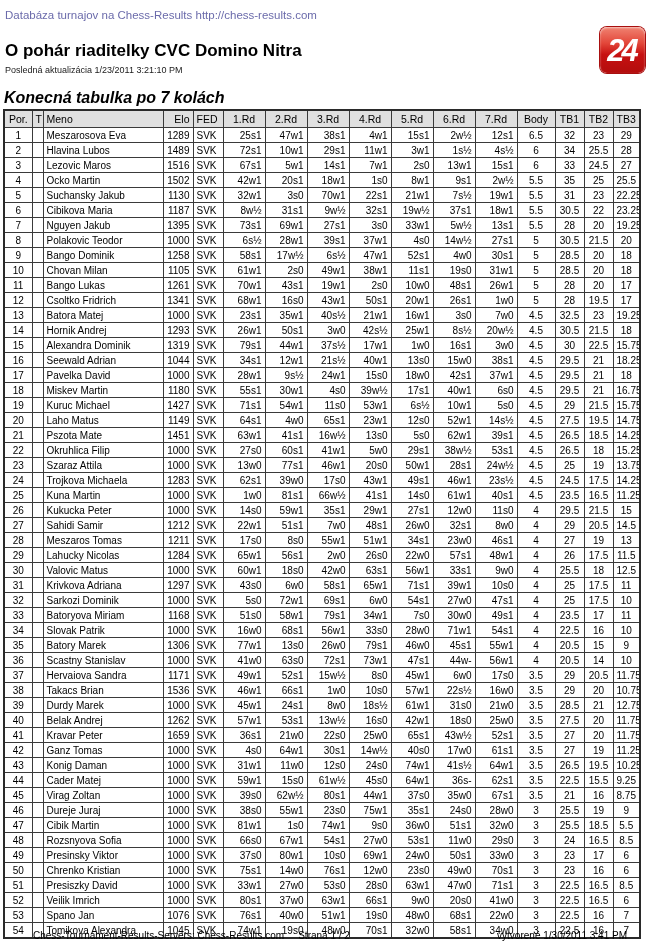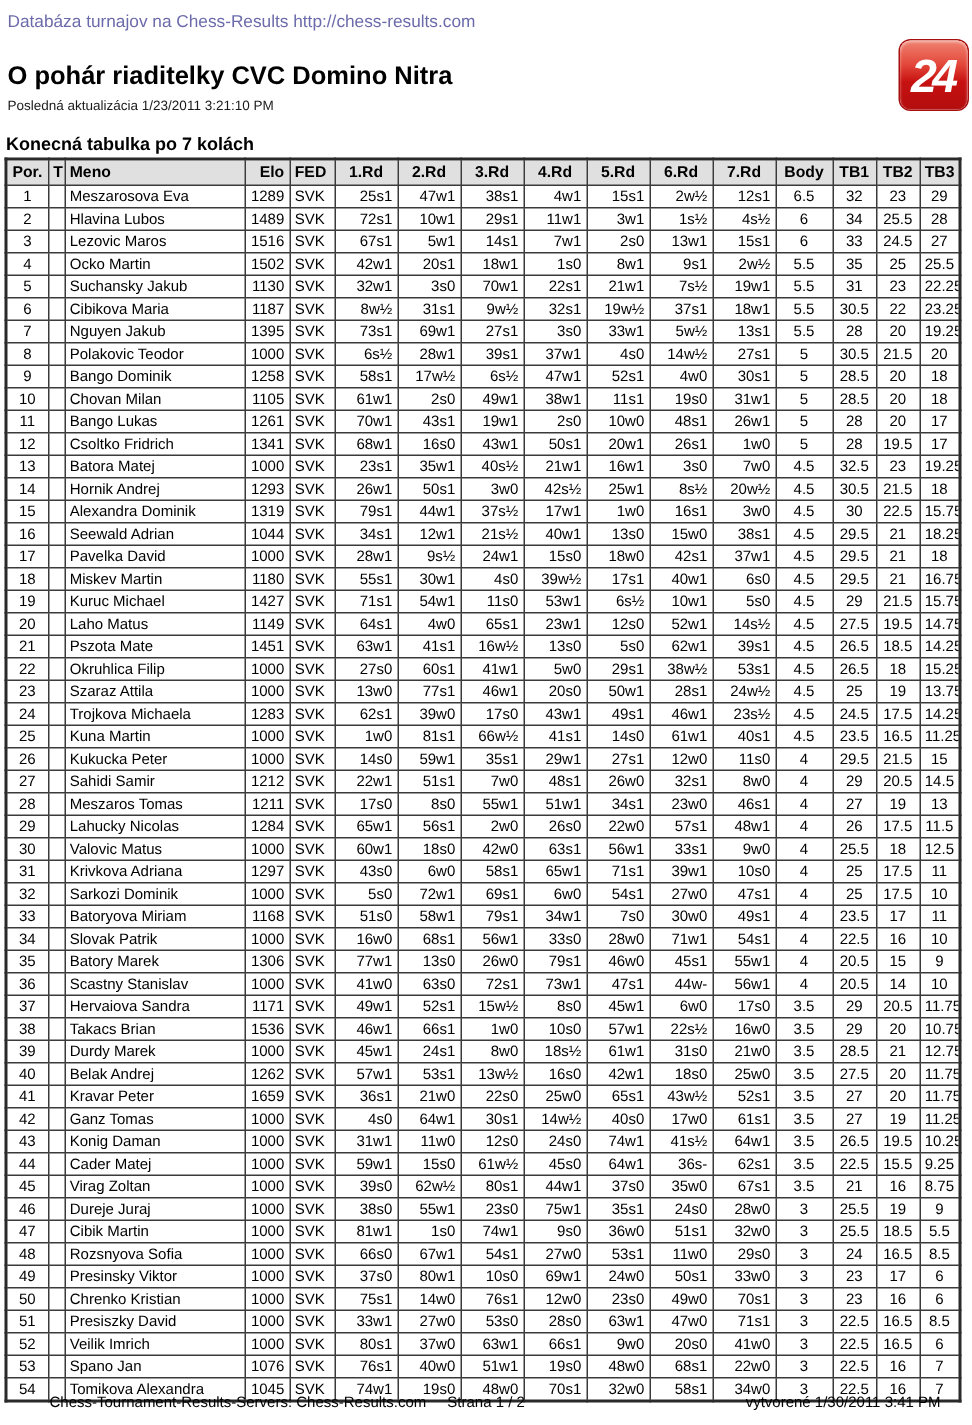--- a/index.html
+++ b/index.html
@@ -25,33 +25,33 @@
     border-radius:7px;
     background:linear-gradient(180deg,#f08372 0%,#e3473a 35%,#c71111 60%,#b30d0d 100%);
     box-shadow:inset 0 1px 2px rgba(255,255,255,.55), 0 0 0 1px #a80f0f;
     display:flex;align-items:center;justify-content:center;
   }
   .logo span{
     color:#fff;font-weight:bold;font-style:italic;font-size:31px;
     letter-spacing:-3px;line-height:1;transform:translateX(-1px);
   }
   .section-title{
-    margin:14px 0 2px 4px;font-size:12px;font-weight:bold;color:#000;
+    margin:14px 0 2px 4px;font-size:16px;font-weight:bold;color:#000;font-style:italic;
   }
   table.results{
     border-collapse:collapse;table-layout:fixed;
     margin-left:3px;width:638px;
     font-size:10px;
   }
   table.results th,table.results td{
     border:1px solid #3a3a3a;overflow:hidden;white-space:nowrap;
     padding:0 3px;height:14px;line-height:13px;background:#fff;
   }
   table.results thead th{
-    background:var(--header-bg,#e0e0e0);font-weight:bold;height:16px;line-height:15px;
+    background:var(--header-bg,#e0e0e0);font-weight:normal;height:16px;line-height:15px;
     font-size:10.5px;
   }
   table.results{border:2px solid #2a2a2a;}
   .a-l{text-align:left;} .a-c{text-align:center;} .a-r{text-align:right;}
   .footer{
     position:absolute;left:0;top:930px;width:648px;
     font-size:10px;color:#000;
     display:flex;align-items:baseline;
     padding:0;box-sizing:border-box;
   }

